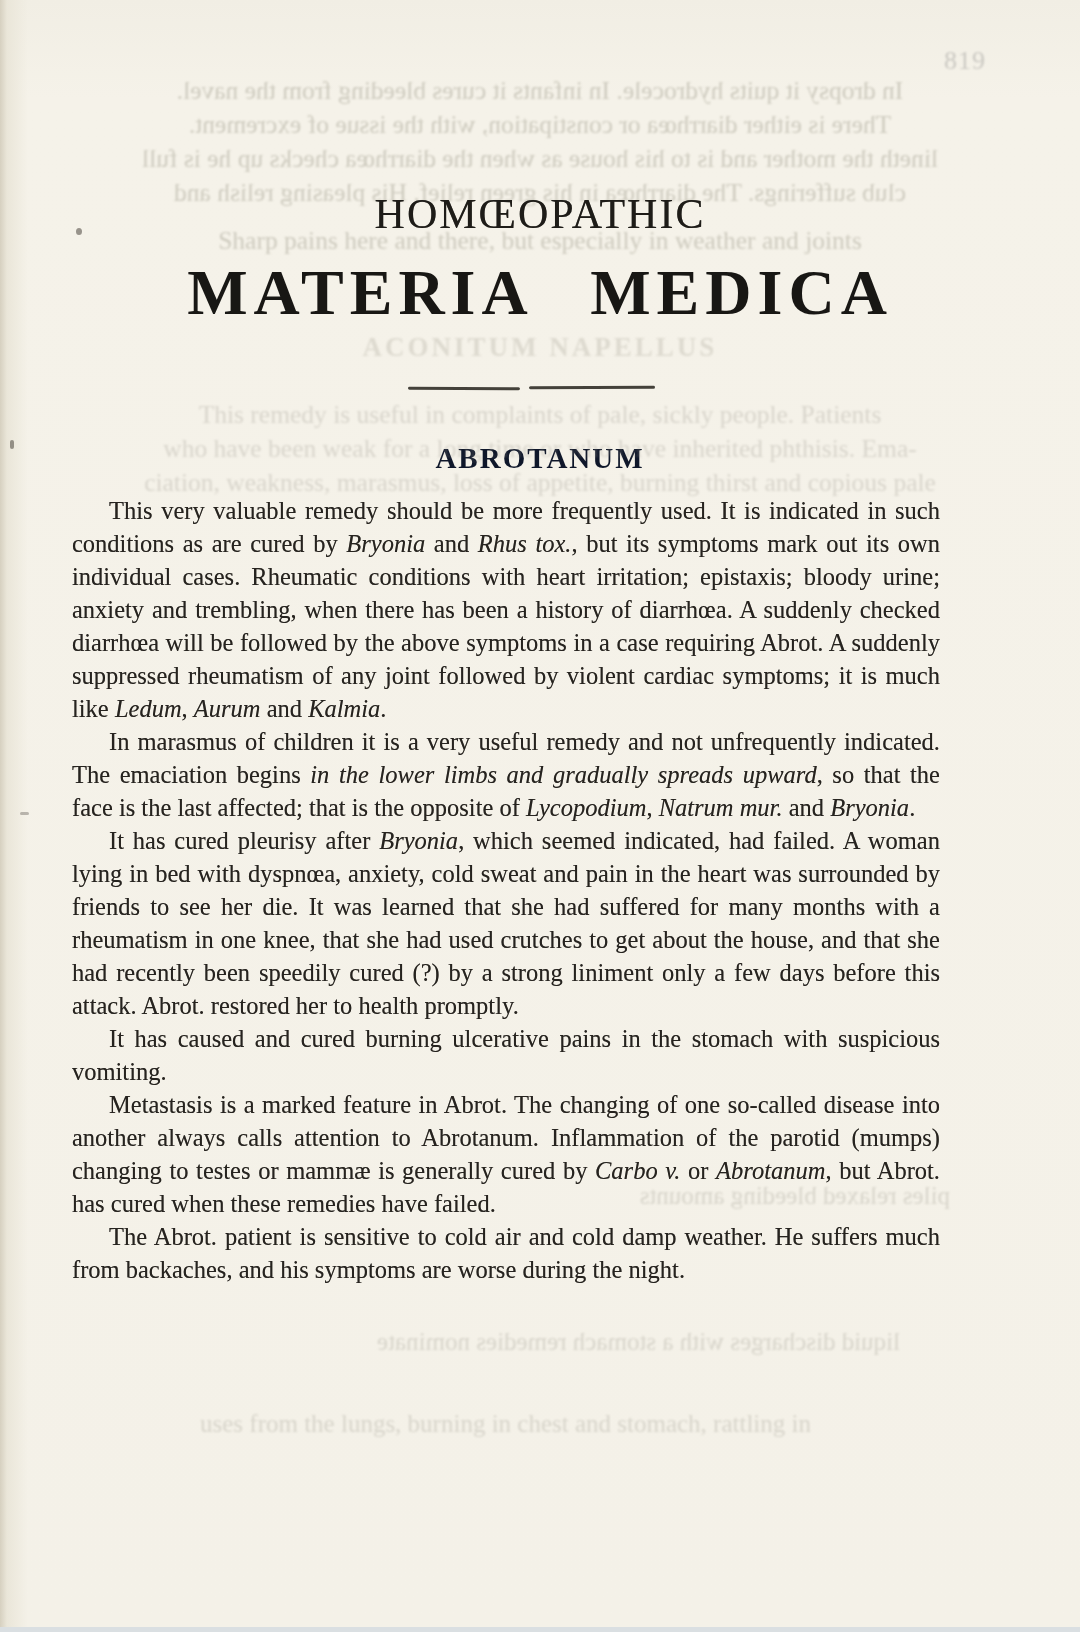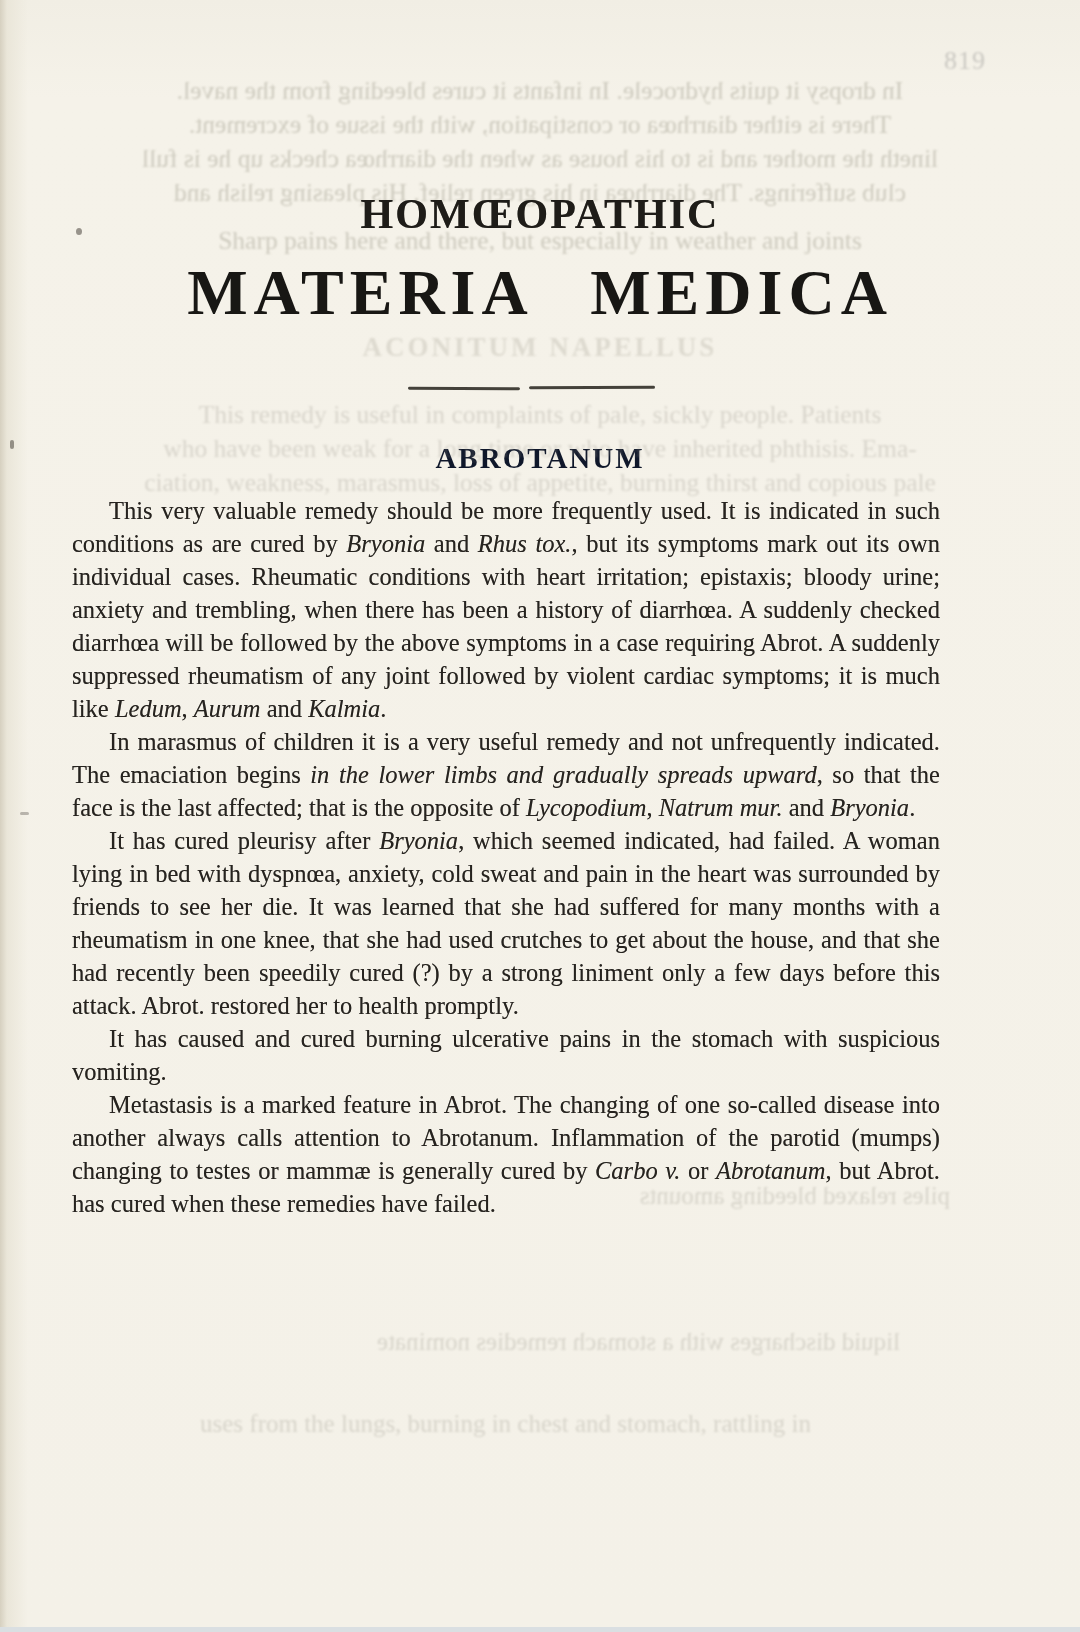--- a/index.html
+++ b/index.html
@@ -64,21 +64,21 @@
 <div id="page-number">819</div>
 
 <div id="ghost-top">
     <div class="ghost-line">In dropsy it quits hydrocele. In infants it cures bleeding from the navel.</div>
     <div class="ghost-line">There is either diarrhœa or constipation, with the issue of excrement.</div>
     <div class="ghost-line">lineth the mother and is to his house as when the diarrhœa checks up he is full</div>
     <div class="ghost-line">club sufferings. The diarrhœa in his green relief. His pleasing relish and</div>
     <div class="ghost-line fwd">Sharp pains here and there, but especially in weather and joints</div>
   </div>
 
-<h1 id="kicker" style="font-weight:bold;margin:0;">HOMŒOPATHIC</h1>
+<h1 id="kicker" style="font-weight:normal;margin:0;">HOMŒOPATHIC</h1>
 <h1 id="main-title" style="margin:0;">MATERIA MEDICA</h1>
 
 <div id="ghost-heading">ACONITUM NAPELLUS</div>
 
 <div id="rule-l" class="rule"></div>
 <div id="rule-r" class="rule"></div>
 
 <h2 id="section-heading" style="margin:0;">ABROTANUM</h2>
 
 <div id="ghost-intro">
@@ -86,19 +86,20 @@
     <div class="ghost-line">who have been weak for a long time or who have inherited phthisis. Ema-</div>
     <div class="ghost-line">ciation, weakness, marasmus, loss of appetite, burning thirst and copious pale</div>
   </div>
 
 <div id="body-text">
     <p><span>This very valuable remedy should be more frequently used. It is indicated in such conditions as are cured by </span><em>Bryonia</em><span> and </span><em>Rhus tox.</em><span>, but its symptoms mark out its own individual cases. Rheumatic conditions with heart irritation; epistaxis; bloody urine; anxiety and trembling, when there has been a history of diarrhœa. A suddenly checked diarrhœa will be followed by the above symptoms in a case requiring Abrot. A suddenly suppressed rheumatism of any joint followed by violent cardiac symptoms; it is much like </span><em>Ledum</em><span>, </span><em>Aurum</em><span> and </span><em>Kalmia</em><span>.</span></p>
     <p><span>In marasmus of children it is a very useful remedy and not unfrequently indicated. The emaciation begins </span><em>in the lower limbs and gradually spreads upward</em><span>, so that the face is the last affected; that is the opposite of </span><em>Lycopodium</em><span>, </span><em>Natrum mur.</em><span> and </span><em>Bryonia</em><span>.</span></p>
     <p><span>It has cured pleurisy after </span><em>Bryonia</em><span>, which seemed indicated, had failed. A woman lying in bed with dyspnœa, anxiety, cold sweat and pain in the heart was surrounded by friends to see her die. It was learned that she had suffered for many months with a rheumatism in one knee, that she had used crutches to get about the house, and that she had recently been speedily cured (?) by a strong liniment only a few days before this attack. Abrot. restored her to health promptly.</span></p>
     <p><span>It has caused and cured burning ulcerative pains in the stomach with suspicious vomiting.</span></p>
     <p><span>Metastasis is a marked feature in Abrot. The changing of one so-called disease into another always calls attention to Abrotanum. Inflammation of the parotid (mumps) changing to testes or mammæ is generally cured by </span><em>Carbo v.</em><span> or </span><em>Abrotanum</em><span>, but Abrot. has cured when these remedies have failed.</span></p>
+    <p><span>The Abrot. patient is sensitive to cold air and cold damp weather. He suffers much from backaches, and his symptoms are worse during the night.</span></p>
   </div>
 
 <div id="ghost-scatter-layer">
     <div class="ghost-scatter mirror" style="left: 430px; top: 1182px; width: 520px;">piles relaxed bleeding amounts</div>
     <div class="ghost-scatter mirror" style="left: 220px; top: 1328px; width: 680px;">liquid discharges with a stomach remedies nominate</div>
     <div class="ghost-scatter" style="left: 200px; top: 1410px; width: 700px;">uses from the lungs, burning in chest and stomach, rattling in</div>
   </div>
 
 </body></html>

